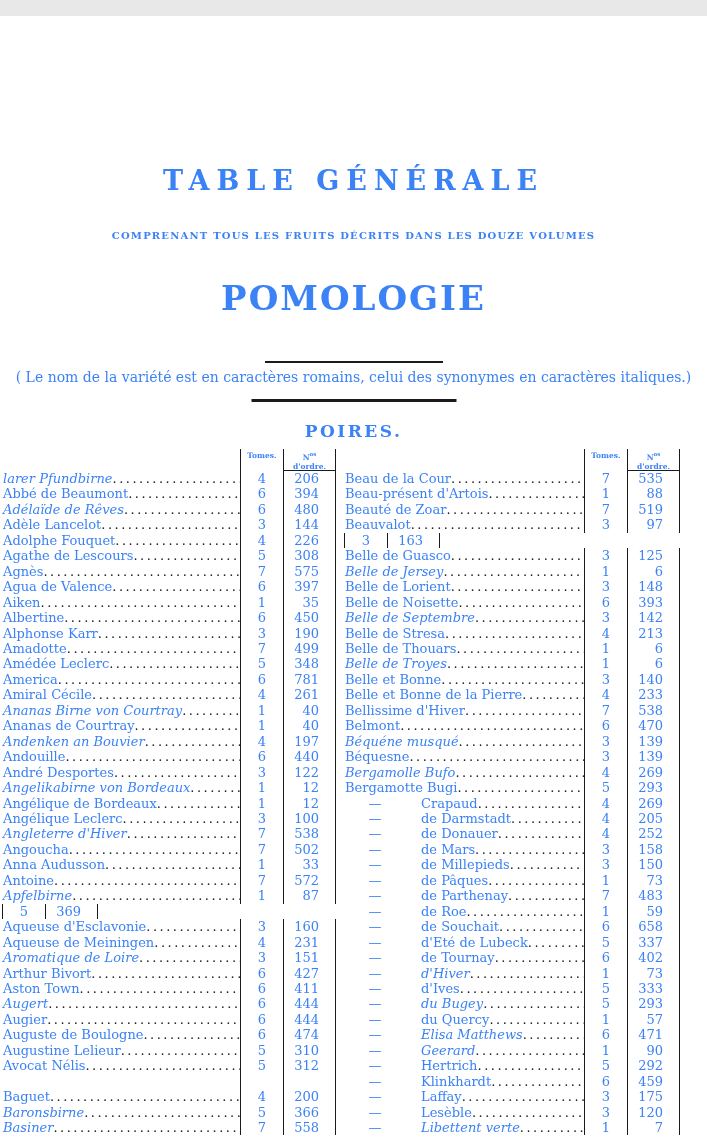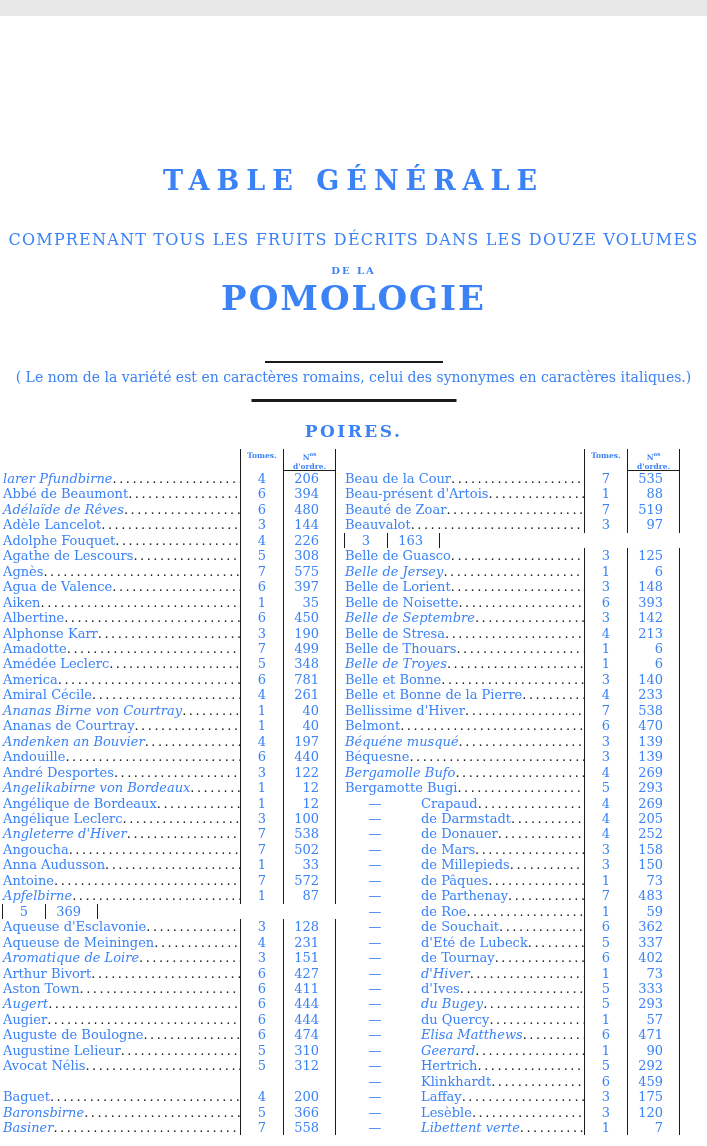--- a/index.html
+++ b/index.html
@@ -6,21 +6,21 @@
   html,body { background:#e8e8e8; }
   .page {
     position:relative; width:707px; height:1146px; margin:16px auto;
     background:#ffffff; color:#3b82f6;
     font-family:"DejaVu Serif","Liberation Serif",serif;
     overflow:hidden;
   }
   .title { position:absolute; top:149px; left:0; width:100%; text-align:center;
     font-size:27px; font-weight:bold; letter-spacing:7px; }
   .subtitle { position:absolute; top:214px; left:0; width:100%; text-align:center;
-    font-size:16px; font-weight:normal; letter-spacing:1.2px; white-space:nowrap; }
+    font-size:10px; font-weight:bold; letter-spacing:1.2px; white-space:nowrap; }
   .dela { position:absolute; top:249px; left:0; width:100%; text-align:center;
     font-size:10px; font-weight:bold; letter-spacing:2px; }
   .worktitle { position:absolute; top:262px; left:0; width:100%; text-align:center;
     font-size:34px; font-weight:bold; letter-spacing:2px; }
   .rule-a { position:absolute; top:345px; left:50%; transform:translateX(-50%);
     width:178px; height:2px; background:#1b1b1b; }
   .note { position:absolute; top:353px; left:0; width:100%; text-align:center;
     font-size:14px; }
   .rule-b { position:absolute; top:383px; left:50%; transform:translateX(-50%);
     width:205px; height:3px; background:#1b1b1b; }
@@ -54,21 +54,20 @@
     border-left:1.5px solid #1b1b1b; border-right:1.5px solid #1b1b1b; }
   .row .ordre { flex:none; width:52px; text-align:right; padding-right:16px;
     border-right:1.5px solid #1b1b1b; }
 </style>
 </head>
 <body>
 
 <div class="page">
   <div class="title">TABLE  GÉNÉRALE</div>
   <div class="subtitle">COMPRENANT TOUS LES FRUITS DÉCRITS DANS LES DOUZE VOLUMES</div>
-  <div class="dela">DE LA</div>
   <div class="worktitle">POMOLOGIE</div>
   <div class="rule-a"></div>
   <div class="note">( Le nom de la variété est en caractères romains, celui des synonymes en caractères italiques.)</div>
   <div class="rule-b"></div>
   <div class="section">POIRES.</div>
 
   <div class="half left">
     <div class="hdr">
       <span class="h-name"></span>
       <span class="h-tome">Tomes.</span>
@@ -302,21 +301,21 @@
         <div class="row">
           <span class="tome">5</span>
           <span class="ordre">369</span>
         </div>
         <div class="row">
           <span class="namecell">
             <span class="name">Aqueuse d'Esclavonie</span>
             <span class="leader"></span>
           </span>
           <span class="tome">3</span>
-          <span class="ordre">128</span>
+          <span class="ordre">160</span>
         </div>
         <div class="row">
           <span class="namecell">
             <span class="name">Aqueuse de Meiningen</span>
             <span class="leader"></span>
           </span>
           <span class="tome">4</span>
           <span class="ordre">231</span>
         </div>
         <div class="row">
@@ -658,21 +657,21 @@
           <span class="tome">1</span>
           <span class="ordre">59</span>
         </div>
         <div class="row">
           <span class="namecell">
             <span class="dash">—</span>
             <span class="name">de Souchait</span>
             <span class="leader"></span>
           </span>
           <span class="tome">6</span>
-          <span class="ordre">362</span>
+          <span class="ordre">658</span>
         </div>
         <div class="row">
           <span class="namecell">
             <span class="dash">—</span>
             <span class="name">d'Eté de Lubeck</span>
             <span class="leader"></span>
           </span>
           <span class="tome">5</span>
           <span class="ordre">337</span>
         </div>

